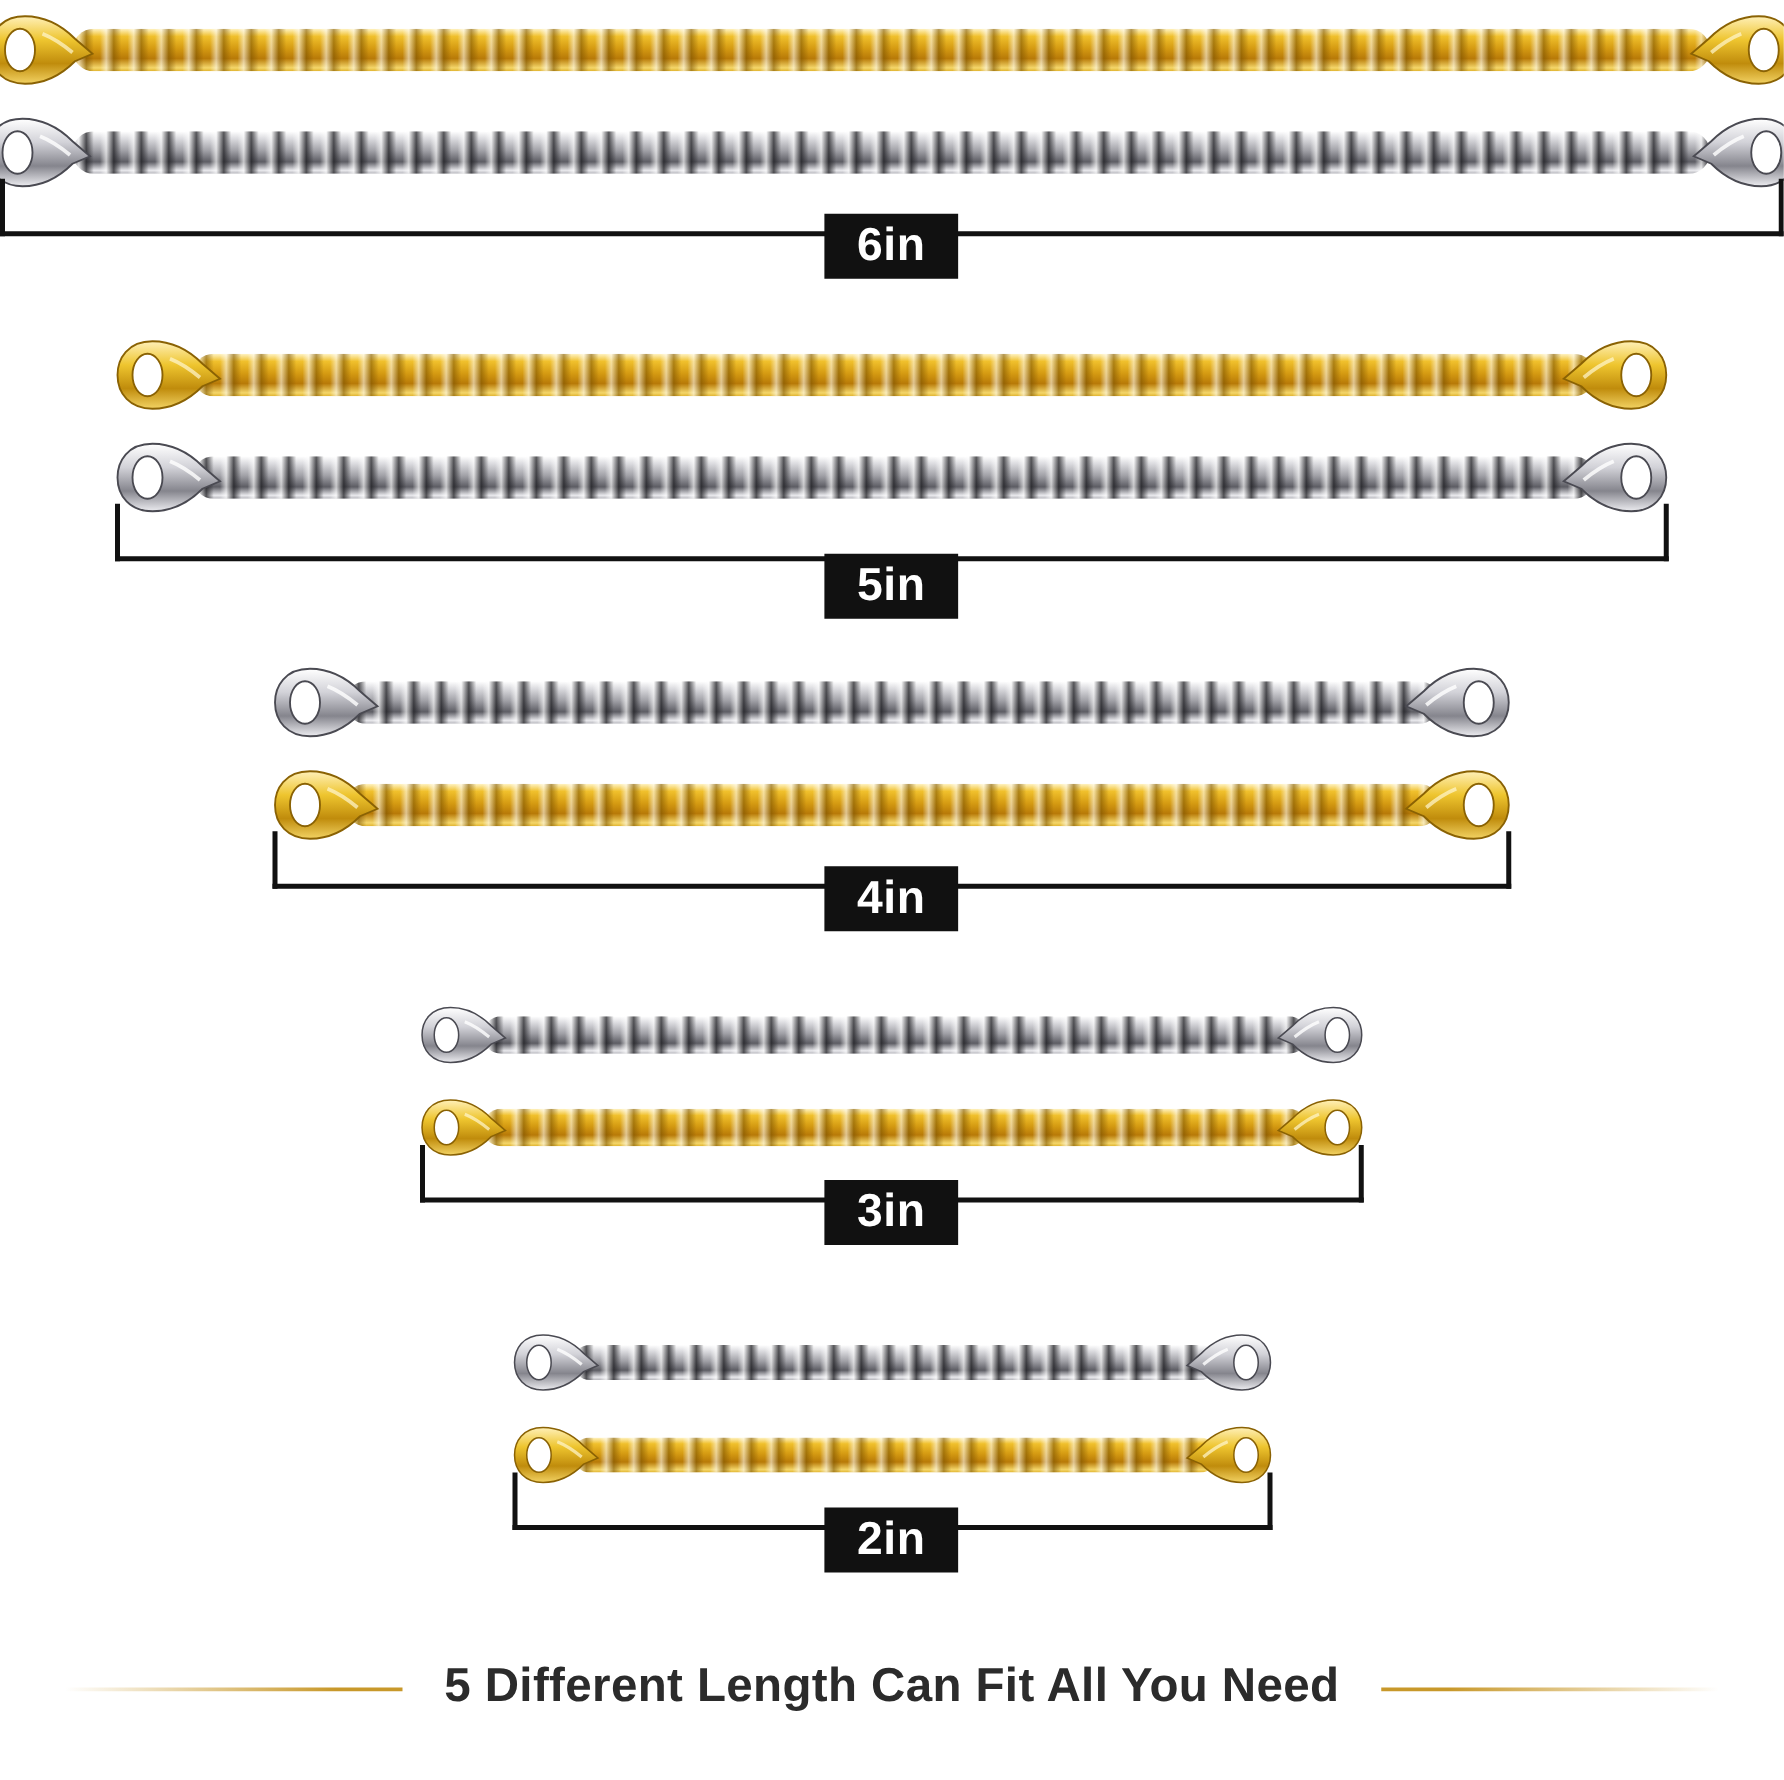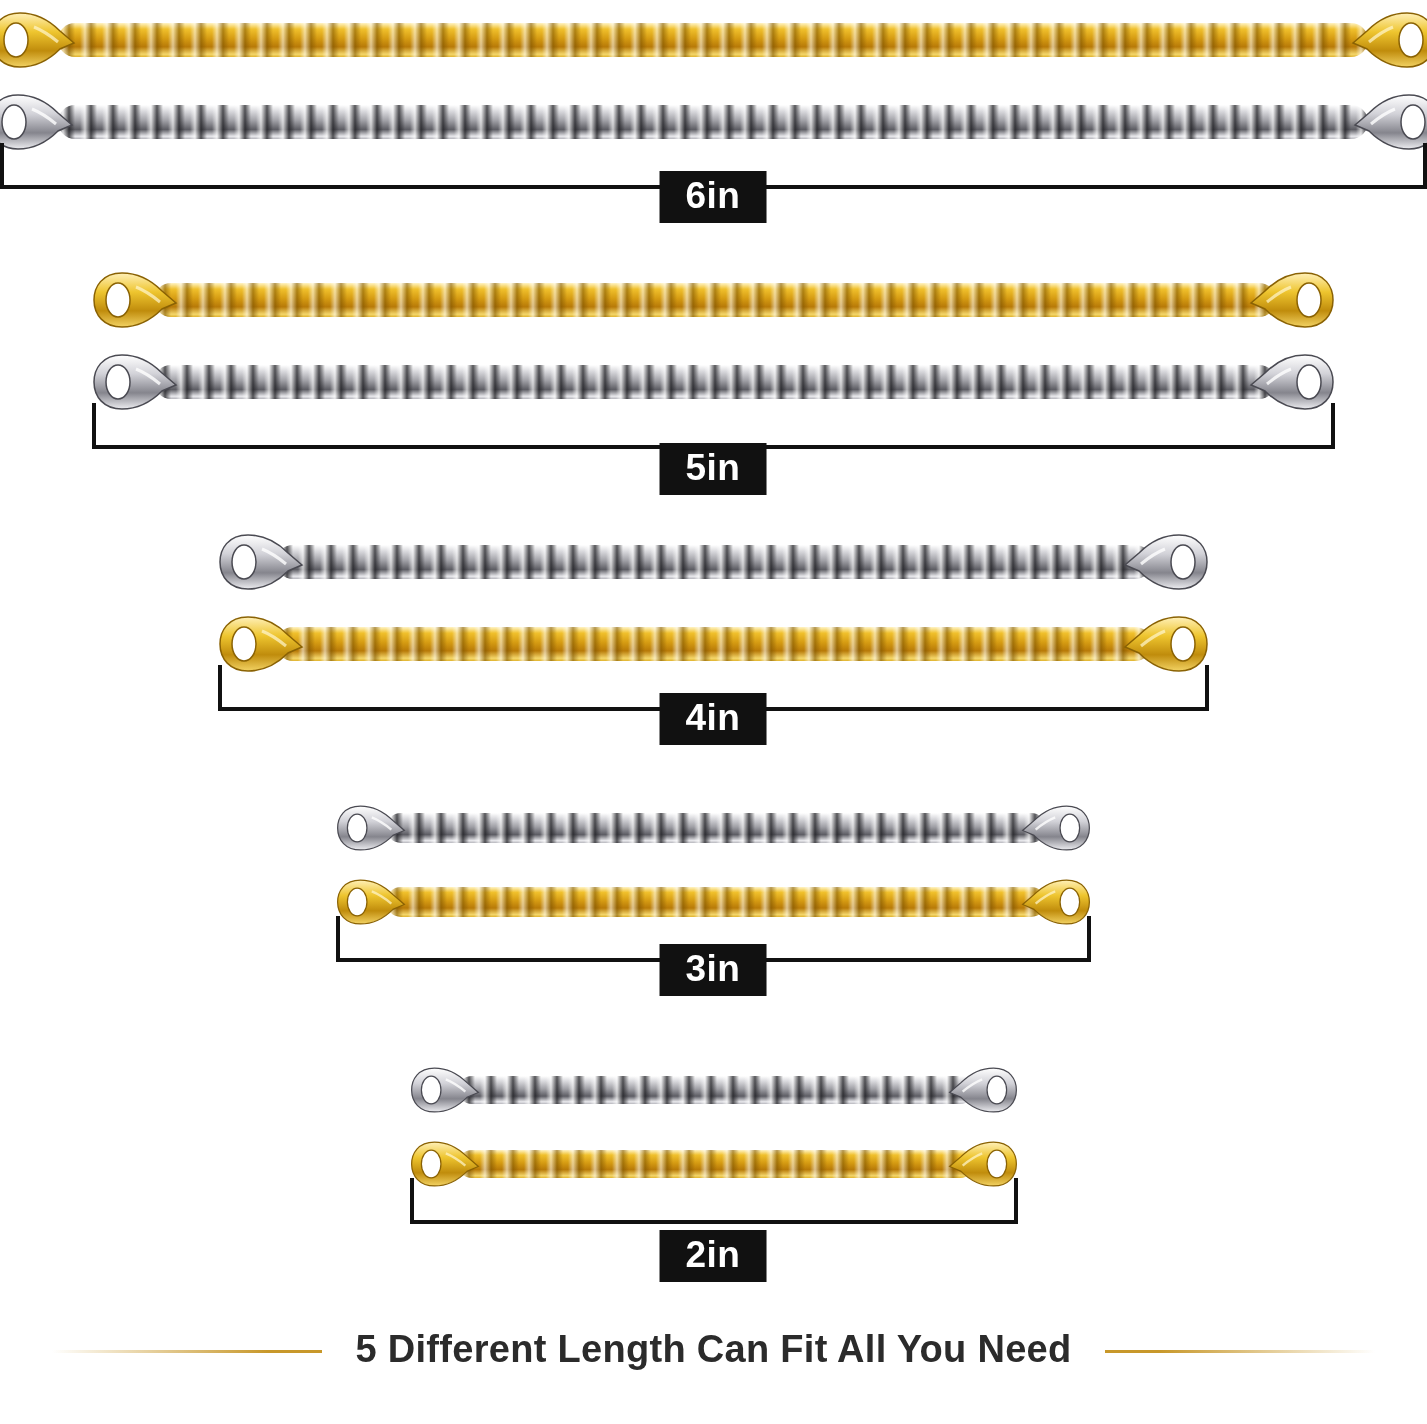--- a/index.html
+++ b/index.html
@@ -542,21 +542,21 @@
           <path d="M44 18 C54 22 62 28 68 33" stroke="#fff6d0" stroke-width="3" fill="none" opacity="0.7"></path>
         </svg>
       </div>
     </div>
 
     <div class="bracket" style="left:410px;top:126px;width:608px;">
       <div class="tick left"></div>
       <div class="tick right"></div>
       <div class="bar"></div>
     </div>
-    <div class="size-label" style="left:713px;top:154px;margin-top:24px;">2in</div>
+    <div class="size-label" style="left:713px;top:154px;">2in</div>
   </div>
 
   <div id="footer">
     <div class="footer-rule left"></div>
     <div class="footer-rule right"></div>
     <div class="footer-text">5 Different Length Can Fit All You Need</div>
   </div>
 
 </div>
 

